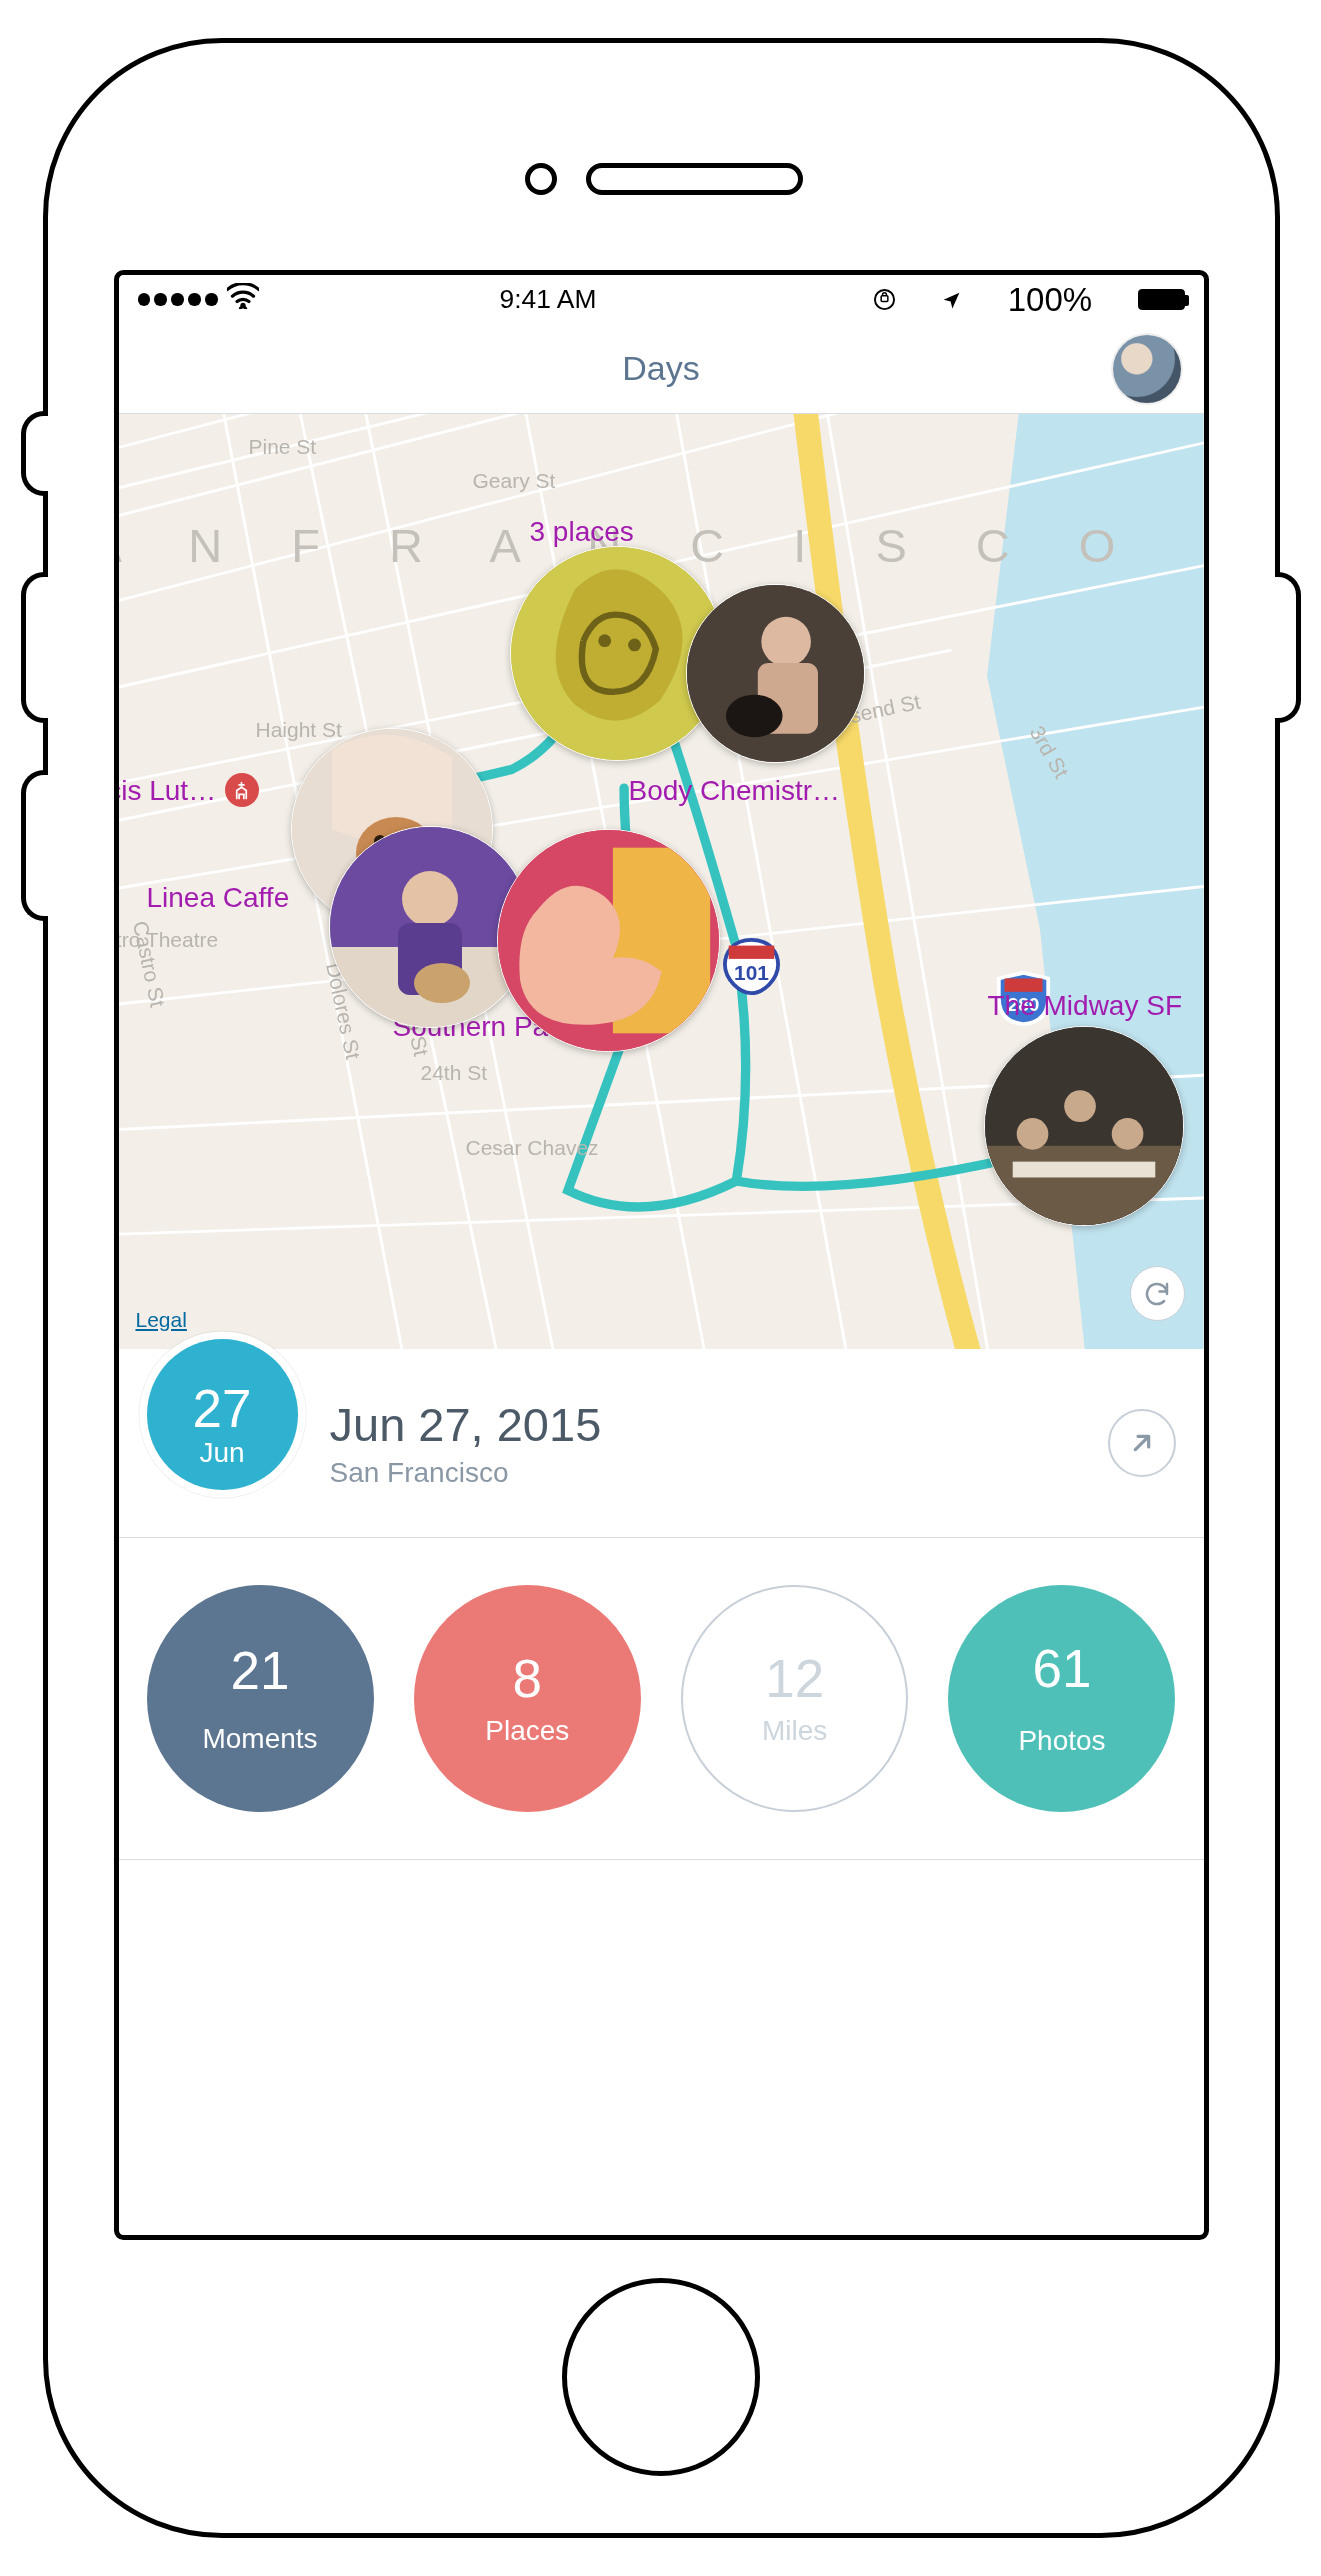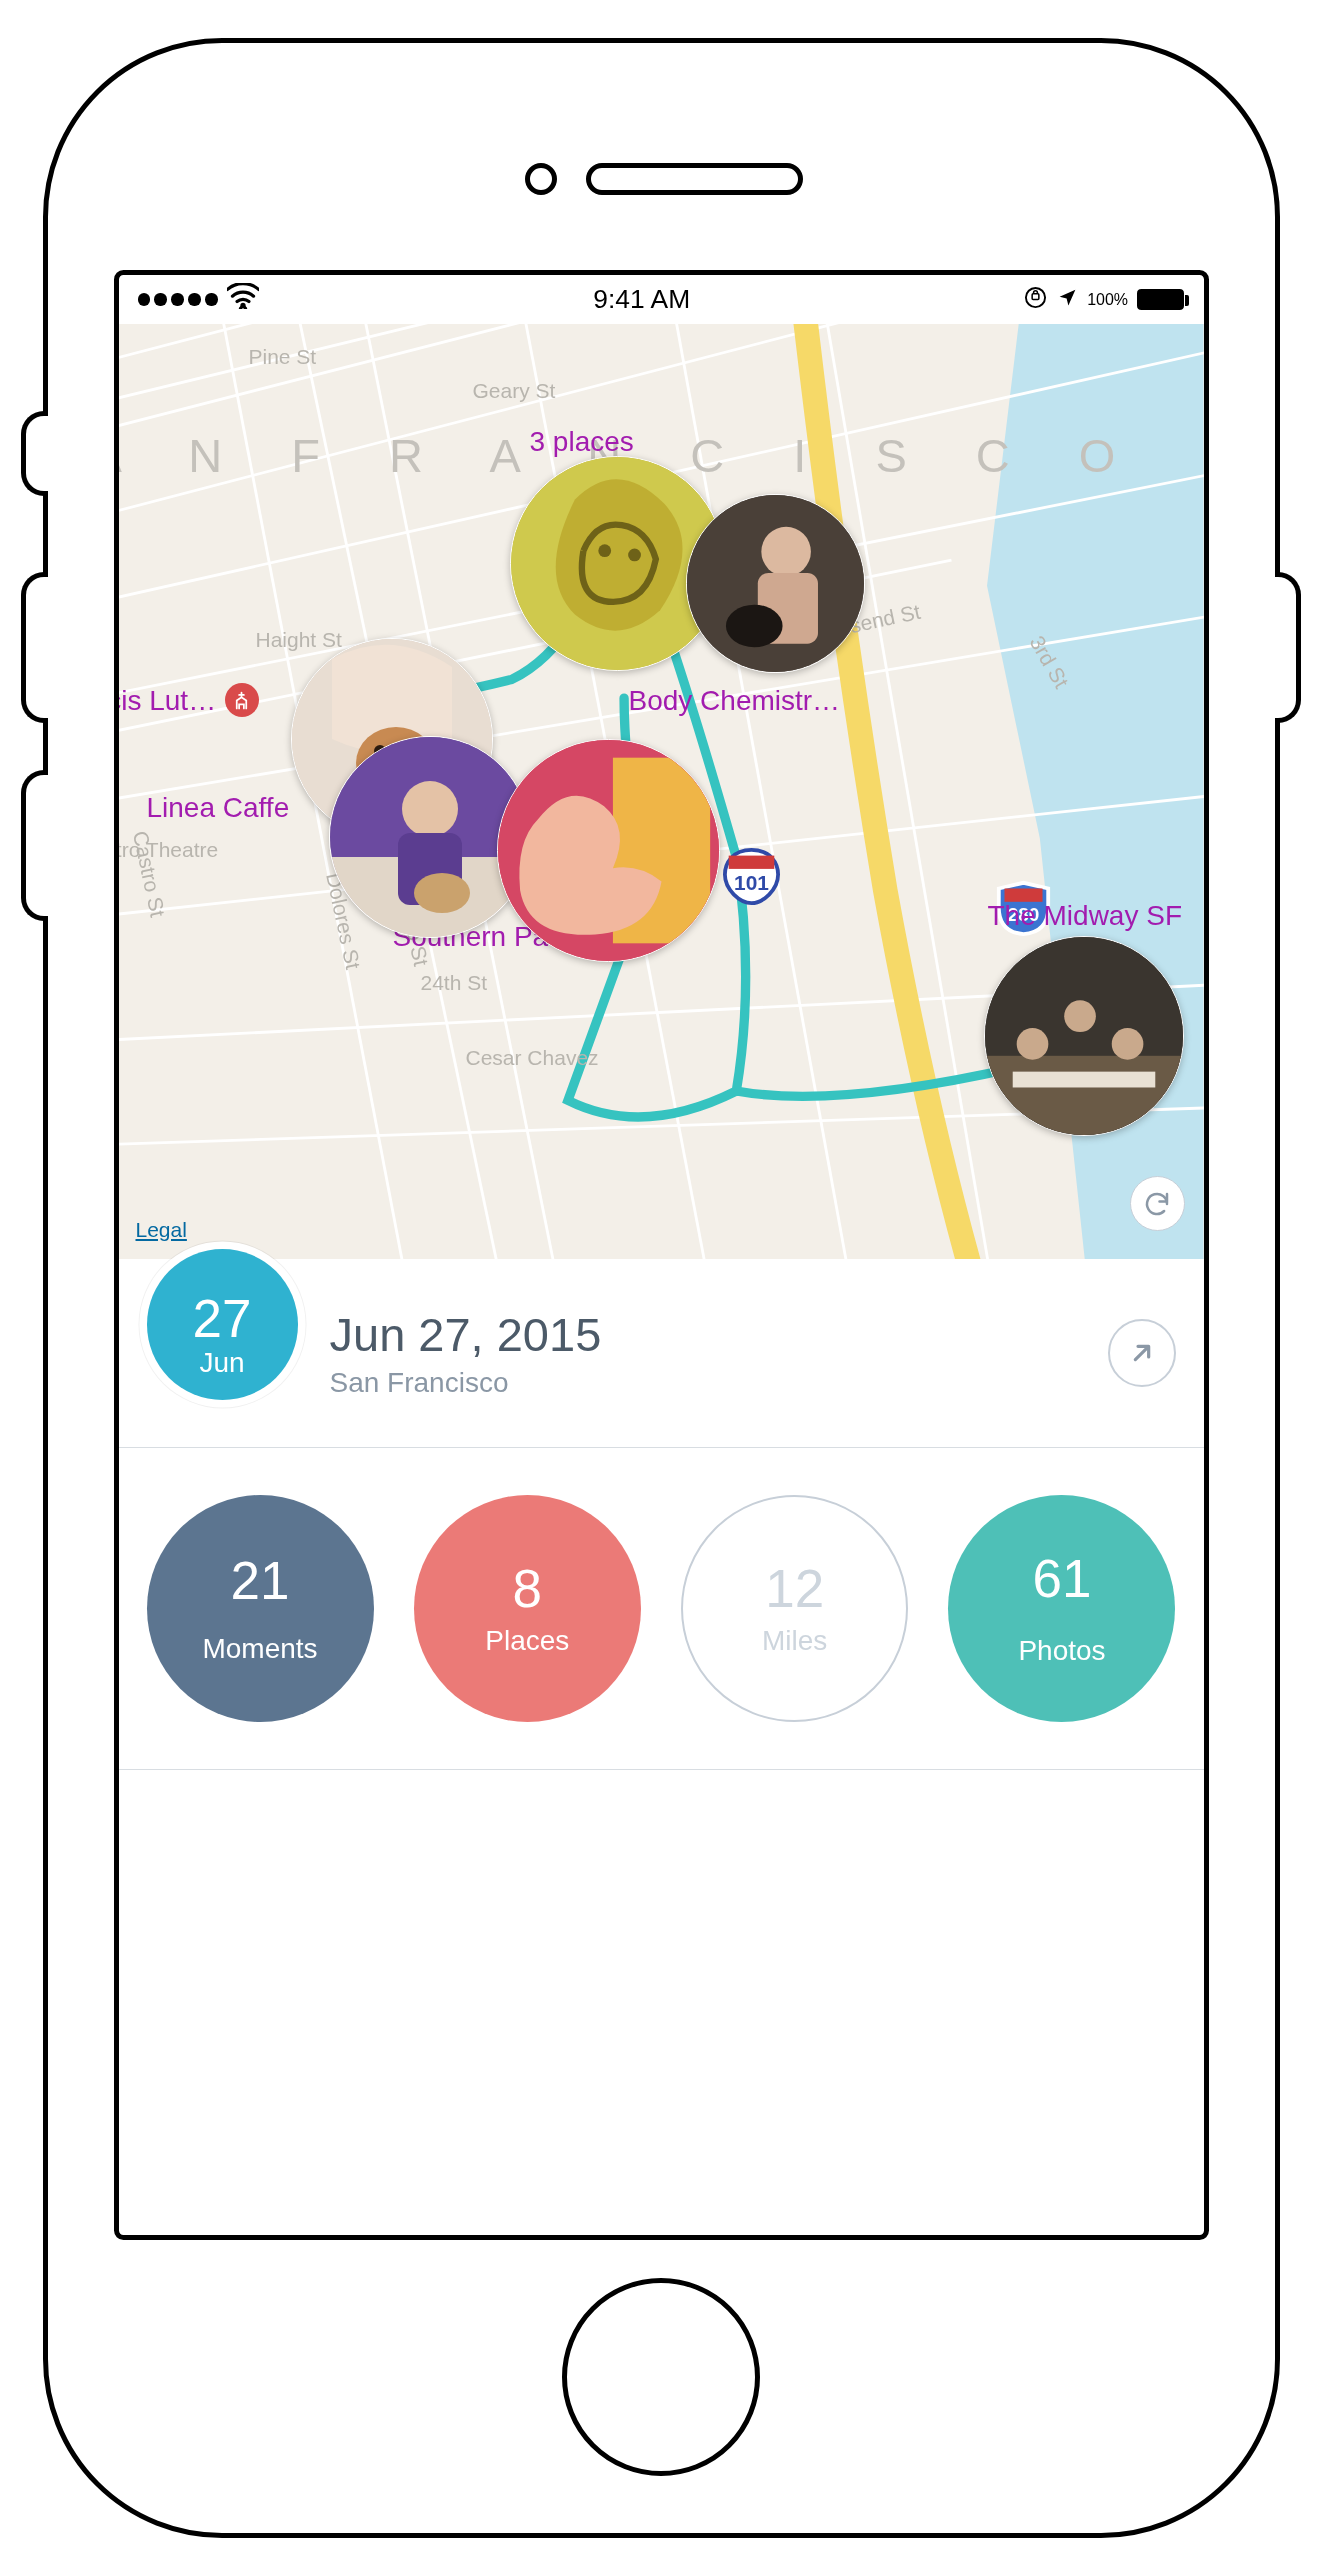--- a/index.html
+++ b/index.html
@@ -49,21 +49,21 @@
 
   
   .statusbar{
     height:49px;display:flex;align-items:center;justify-content:space-between;
     padding:0 19px;font-size:26.4px;font-weight:500;color:#000;
   }
   .sb-left,.sb-right{display:flex;align-items:center;gap:9.4px;}
   .dots{display:flex;gap:4.7px;}
   .dots i{width:12.3px;height:12.3px;background:#000;border-radius:50%;display:block;}
   .wifi svg{width:32px;height:26.4px;}
-  .sb-right span{font-size:16px;}
+  .sb-right span{font-size:33px;margin-left:36px;}
   .battery{position:relative;width:47px;height:21px;border:1.9px solid #000;border-radius:3.8px;background:#000;}
   .battery::after{content:"";position:absolute;right:-5.7px;top:4.7px;width:3.8px;height:11.3px;background:#000;border-radius:0 1.9px 1.9px 0;}
 
   
   .navheader{
     height:90px;border-bottom:0.9px solid var(--hairline);
     display:flex;align-items:center;justify-content:center;position:relative;
   }
   .navtitle{font-size:34px;font-weight:300;color:var(--slate);}
   .avatar{
@@ -206,20 +206,24 @@
         <span>
           <svg width="21" height="21" viewBox="0 0 24 24">
               <path d="M3 11 L21 3 L13 21 L11 13 Z" fill="#000"></path>
             </svg>
         </span>
         <span>100%</span>
         <span class="battery"></span>
       </div>
     </div>
 
+    <div class="navheader">
+      <div class="navtitle">Days</div>
+      <div class="avatar"></div>
+    </div>
 
     <div class="map">
       <div class="water"></div>
       <svg class="grid" width="100%" height="100%" style="position:absolute;inset:0" viewBox="0 0 1146 990">
         <g>
           <line x1="-50" y1="48" x2="900" y2="-200"></line>
           <line x1="-50" y1="120" x2="1000" y2="-150"></line>
           <line x1="-50" y1="210" x2="1100" y2="-90"></line>
           <line x1="-50" y1="300" x2="1150" y2="30"></line>
           <line x1="-50" y1="400" x2="1150" y2="160"></line>

